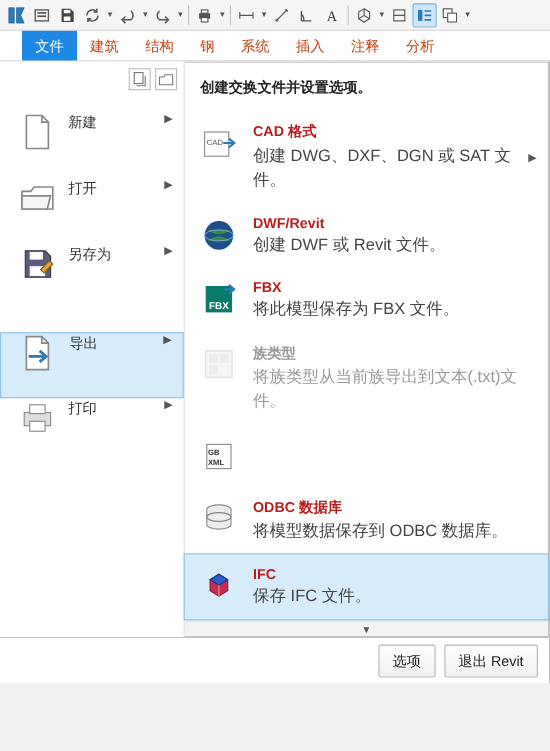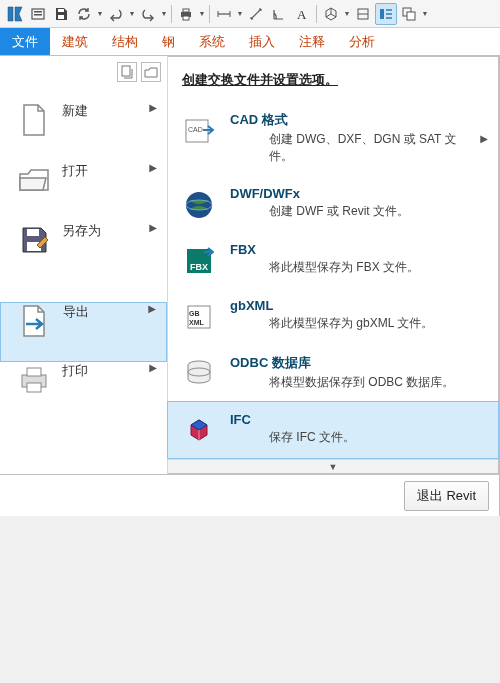--- a/index.html
+++ b/index.html
@@ -51,20 +51,21 @@
     font-size: 13px;
   }
   .ribbon-tab {
     padding: 0 12px;
     display: flex; align-items: center;
     color: #c2410c;
   }
   .ribbon-tab.active {
     background: #1e88e5;
     color: #fff;
+    margin-left: 20px;
   }
 
   
   .app-area {
     position: relative;
     height: calc(683px - 56px);
     background: #f0f0f0;
   }
 
   .app-menu {
@@ -137,21 +138,20 @@
     padding: 8px 0 0 0;
     border: 1px solid #c0c0c0;
     border-left: none;
     position: relative;
   }
   .right-header {
     font-size: 13px;
     font-weight: bold;
     padding: 6px 4px 12px 14px;
     color: #222;
-    text-decoration: underline;
   }
 
   .right-item {
     display: flex;
     align-items: flex-start;
     padding: 10px 14px;
     gap: 14px;
     position: relative;
   }
   .right-item.selected {
@@ -165,28 +165,27 @@
     display: flex; align-items: center; justify-content: center;
     margin-top: 2px;
   }
   .right-item .ri-text {
     flex: 1;
     padding-right: 14px;
   }
   .right-item .ri-title {
     font-size: 13px;
     font-weight: bold;
-    color: #0c4a6e;
+    color: #b91c1c;
     margin-bottom: 2px;
   }
   .right-item .ri-desc {
-    font-size: 12px;
+    font-size: 15px;
     color: #444;
     line-height: 1.45;
-    margin-left: 39px;
   }
   .right-item .ri-arrow {
     position: absolute;
     right: 10px;
     top: 50%;
     transform: translateY(-50%);
     font-size: 10px;
     color: #555;
   }
   .right-item.disabled .ri-title,
@@ -443,51 +442,61 @@
 
         <div class="right-item">
           <div class="ri-icon">
             <svg width="30" height="30" viewBox="0 0 30 30">
                 <circle cx="15" cy="15" r="13" fill="#1e4f8a"></circle>
                 <path d="M5 10q10 8 20 0M5 20q10-8 20 0" fill="#3c8c3c" stroke="none"></path>
                 <ellipse cx="15" cy="15" rx="13" ry="5" fill="none" stroke="#7ab0e0" stroke-width="0.8"></ellipse>
               </svg>
           </div>
           <div class="ri-text">
-            <div class="ri-title">DWF/DWFx</div>
+            <div class="ri-title">DWF/Revit</div>
             <div class="ri-desc">创建 DWF 或 Revit 文件。</div>
           </div>
         </div>
 
         <div class="right-item">
           <div class="ri-icon">
             <svg width="30" height="30" viewBox="0 0 30 30">
                 <rect x="3" y="3" width="24" height="24" fill="#0a7a6a"></rect>
                 <text x="6" y="24" font-size="9" fill="#fff" font-weight="bold">FBX</text>
                 <path d="M20 6h8M24 2l5 4-5 4" fill="none" stroke="#2b7bb9" stroke-width="2"></path>
               </svg>
           </div>
           <div class="ri-text">
             <div class="ri-title">FBX</div>
             <div class="ri-desc">将此模型保存为 FBX 文件。</div>
           </div>
         </div>
 
+        <div class="right-item disabled">
+          <div class="ri-icon">
+            <svg width="30" height="30" viewBox="0 0 30 30">
+                <rect x="3" y="3" width="24" height="24" fill="#eee" stroke="#bbb"></rect>
+                <rect x="6" y="6" width="8" height="8" fill="#ddd"></rect>
+                <rect x="16" y="6" width="8" height="8" fill="#ddd"></rect>
+                <rect x="6" y="16" width="8" height="8" fill="#ddd"></rect>
+              </svg>
+          </div>
+          <div class="ri-text">
+            <div class="ri-title">族类型</div>
+            <div class="ri-desc">将族类型从当前族导出到文本(.txt)文件。</div>
+          </div>
+        </div>
 
         <div class="right-item">
           <div class="ri-icon">
             <svg width="30" height="30" viewBox="0 0 30 30">
                 <rect x="4" y="4" width="22" height="22" fill="#fff" stroke="#888"></rect>
                 <text x="5" y="14" font-size="7" fill="#333" font-weight="bold">GB</text>
                 <text x="5" y="23" font-size="7" fill="#333" font-weight="bold">XML</text>
               </svg>
-          </div>
-          <div class="ri-text">
-            <div class="ri-title">gbXML</div>
-            <div class="ri-desc">将此模型保存为 gbXML 文件。</div>
           </div>
         </div>
 
         <div class="right-item">
           <div class="ri-icon">
             <svg width="30" height="30" viewBox="0 0 30 30">
                 <ellipse cx="15" cy="7" rx="11" ry="4" fill="#eee" stroke="#888"></ellipse>
                 <path d="M4 7v14a11 4 0 0 0 22 0V7" fill="#eee" stroke="#888"></path>
                 <ellipse cx="15" cy="14" rx="11" ry="4" fill="none" stroke="#888"></ellipse>
               </svg>
@@ -510,16 +519,17 @@
             <div class="ri-title">IFC</div>
             <div class="ri-desc">保存 IFC 文件。</div>
           </div>
         </div>
 
         <div class="scroll-indicator">▼</div>
       </div>
     </div>
 
     <div class="menu-footer">
+      <button class="footer-btn">选项</button>
       <button class="footer-btn">退出 Revit</button>
     </div>
   </div>
 </div>
 
 </body></html>

